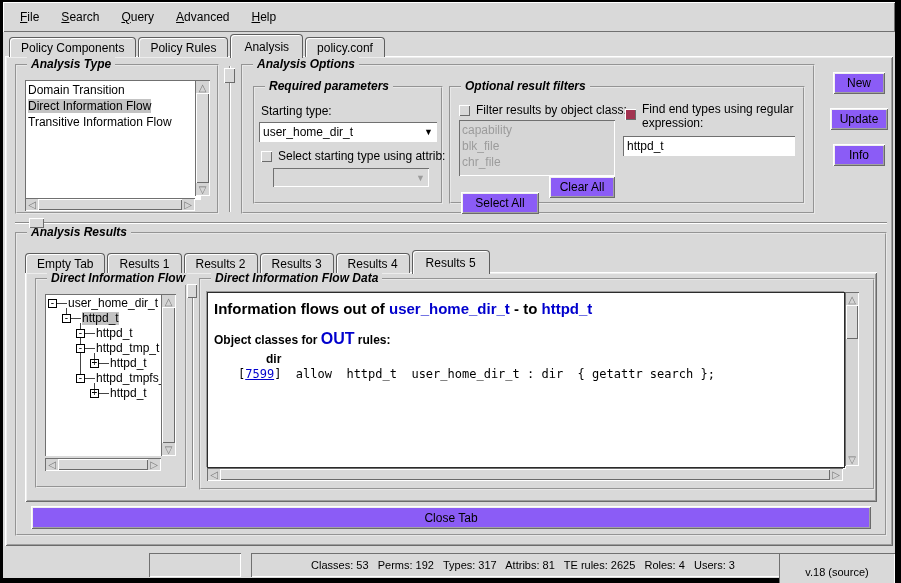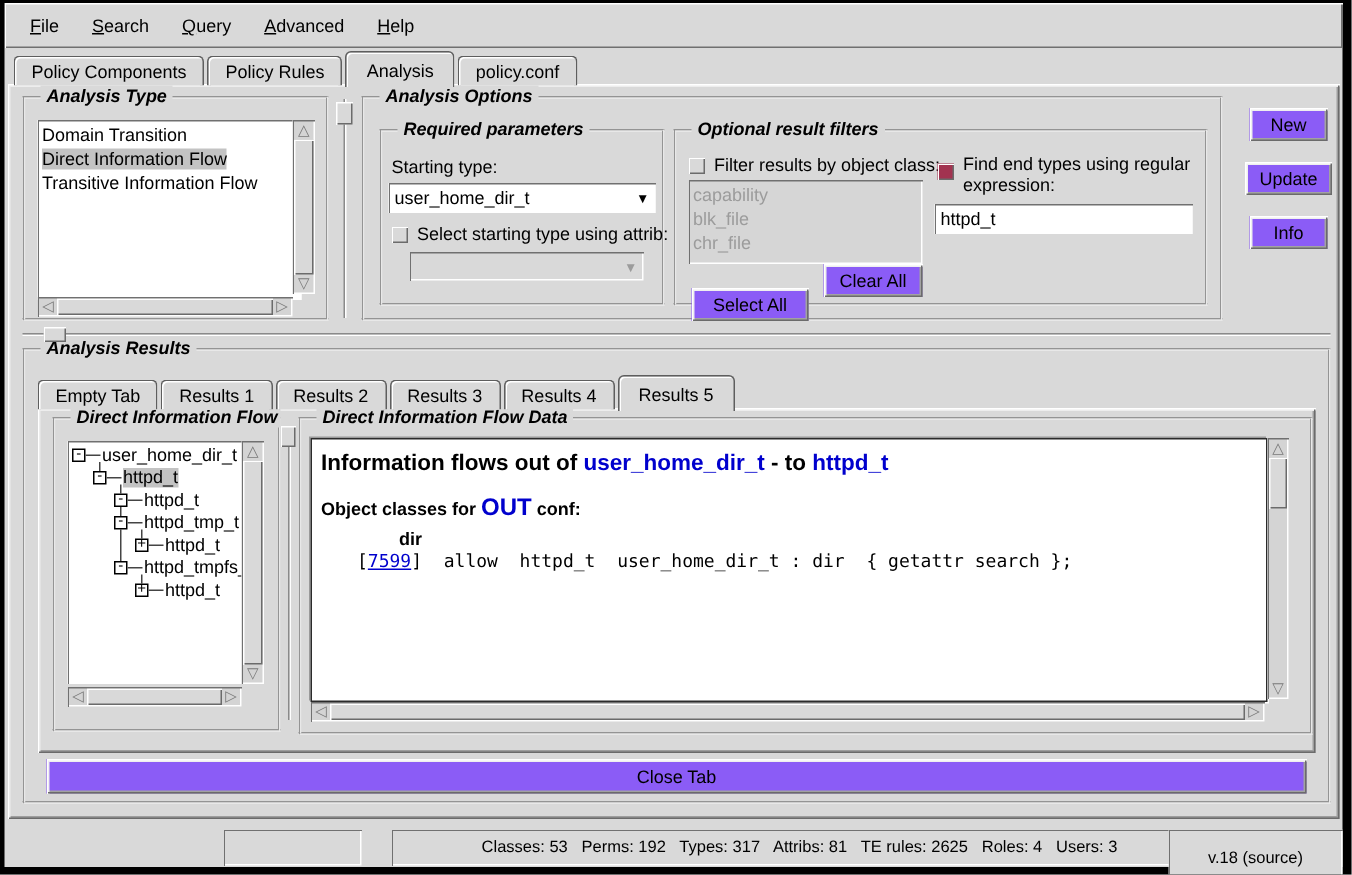--- a/index.html
+++ b/index.html
@@ -236,36 +236,36 @@
   </div>
 
   <div class="groove-v" style="left:189px; top:282px; height:196px;"></div>
   <div class="sash" style="left:184px; top:282px; width:10px; height:14px;"></div>
 
   <div class="group" style="left:196px; top:276px; width:676px; height:212px;">
     <span class="group-label">Direct Information Flow Data</span>
   </div>
   <div class="textarea" style="left:204px; top:290px; width:636px; height:174px;">
     <div class="res-h1"><span>Information flows out of </span><span class="blue">user_home_dir_t</span><span> - to </span><span class="blue">httpd_t</span></div>
-    <div class="res-h2"><span>Object classes for </span><span class="res-out blue">OUT</span><span> conf:</span></div>
+    <div class="res-h2"><span>Object classes for </span><span class="res-out blue">OUT</span><span> rules:</span></div>
     <div class="res-dir">dir</div>
     <div class="res-rule"><span>[</span><span class="link">7599</span><span>]  </span><span>allow  httpd_t  user_home_dir_t : dir  { getattr search };</span></div>
   </div>
   <div class="sb sb-v" style="left:842px; top:290px; width:14px; height:174px;">
     <div class="sb-arrow">△</div>
     <div class="sb-thumb small"></div>
     <div class="sb-spacer"></div>
     <div class="sb-arrow">▽</div>
   </div>
   <div class="sb sb-h" style="left:204px; top:466px; width:636px; height:13px;">
     <div class="sb-arrow">◁</div>
     <div class="sb-thumb"></div>
     <div class="sb-arrow">▷</div>
   </div>
 
   <div class="btn" style="left:28px; top:504px; width:840px; height:23px;">Close Tab</div>
 
   <div class="statusbox" style="left:146px; top:551px; width:92px; height:24px;"></div>
-  <div class="statusbox" style="left:258px; top:551px; width:544px; height:24px;">Classes: 53   Perms: 192   Types: 317   Attribs: 81   TE rules: 2625   Roles: 4   Users: 3</div>
+  <div class="statusbox" style="left:248px; top:551px; width:544px; height:24px;">Classes: 53   Perms: 192   Types: 317   Attribs: 81   TE rules: 2625   Roles: 4   Users: 3</div>
   <div class="statusbox" style="left:776px; top:551px; width:116px; height:38px;">v.18 (source)</div>
 
  </div>
 </div>
 
 </body></html>

